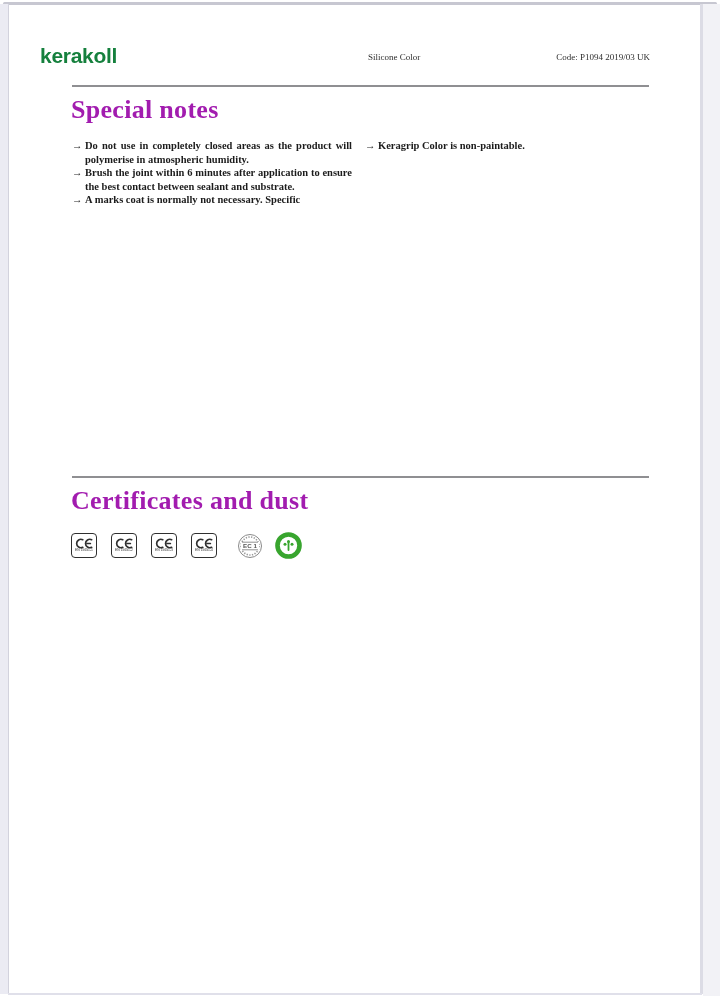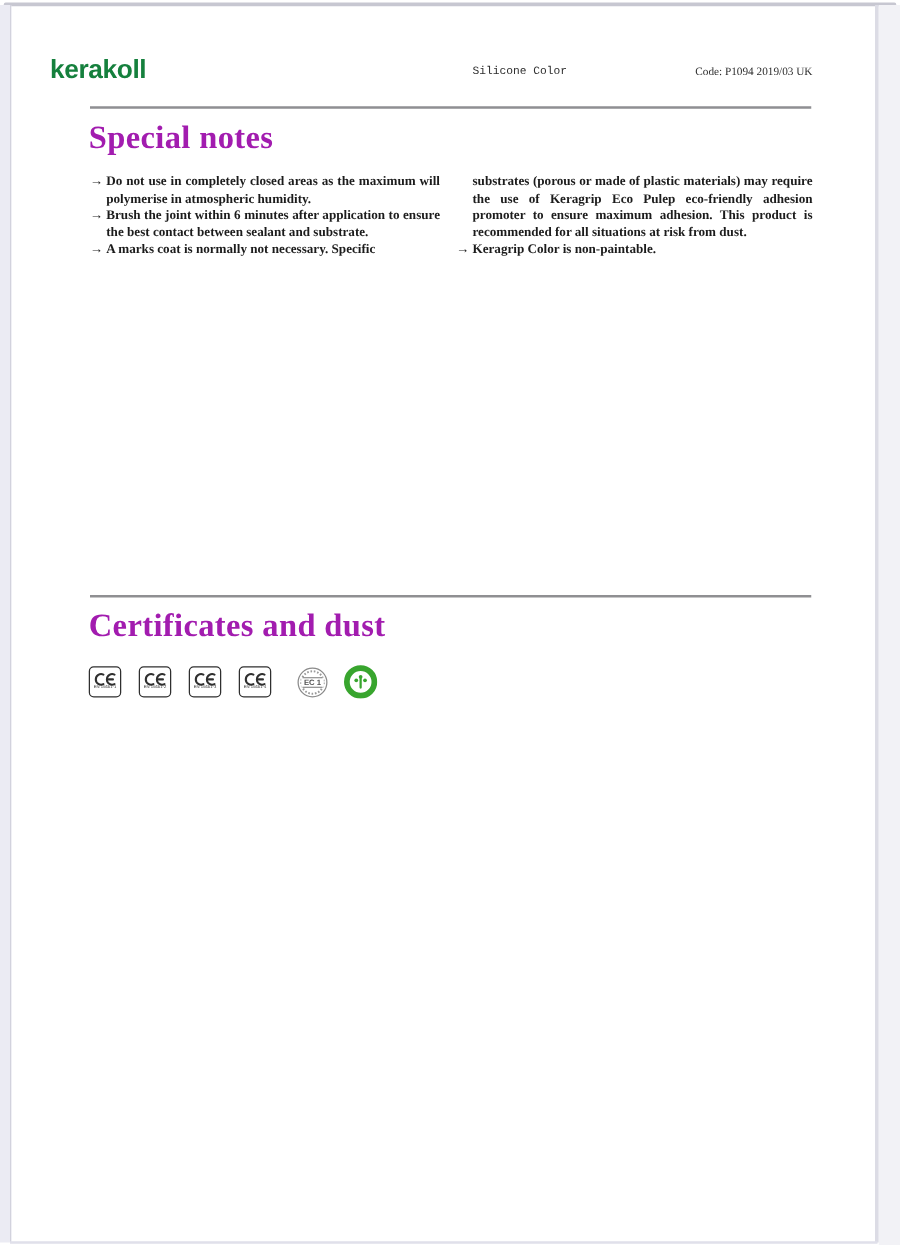--- a/index.html
+++ b/index.html
@@ -14,21 +14,21 @@
   .edge-right-line{left:700px;top:4px;width:2.5px;height:990px;background:#dcdce5;}
   .edge-right-band{left:703px;top:4px;width:17px;height:992px;background:#f2f2f6;}
   .edge-bottom{left:8px;top:993px;width:694px;height:2px;background:#e0e0ea;}
 
   
   .logo{
     position:absolute;left:40px;top:44px;
     font-family:"Liberation Sans", sans-serif;font-weight:700;font-size:21px;
     color:#15803d;letter-spacing:-0.3px;
   }
-  .hdr-product{position:absolute;left:378px;top:52px;font-size:9px;color:#2e2e2e;font-family:Liberation Mono, monospace;}
+  .hdr-product{position:absolute;left:368px;top:52px;font-size:9px;color:#2e2e2e;}
   .hdr-code{position:absolute;right:70px;top:52px;font-size:9px;color:#2e2e2e;}
 
   .rule{position:absolute;left:72px;width:577px;height:2px;background:#8f8f92;}
   .rule-1{top:85px;}
   .rule-2{top:476px;}
 
   .section-title{
     position:absolute;left:71px;
     font-size:26px;font-weight:700;color:#a21caf;letter-spacing:0.3px;
   }
@@ -71,33 +71,32 @@
 <div class="hdr-product">Silicone Color</div>
 <div class="hdr-code">Code: P1094 2019/03 UK</div>
 
 <div class="rule rule-1"></div>
 <div class="section-title title-notes">Special notes</div>
 
 <div class="columns">
   <div class="col-left">
     <div class="note-item">
       <span class="note-marker">→</span>
-      <span class="note-text">Do not use in completely closed areas as the maximum will polymerise in atmospheric humidity.</span>
+      <span class="note-text">Do not use in completely closed areas as the product will polymerise in atmospheric humidity.</span>
     </div>
     <div class="note-item">
       <span class="note-marker">→</span>
       <span class="note-text">Brush the joint within 6 minutes after application to ensure the best contact between sealant and substrate.</span>
     </div>
     <div class="note-item">
       <span class="note-marker">→</span>
       <span class="note-text">A marks coat is normally not necessary. Specific</span>
     </div>
   </div>
   <div class="col-right">
-    <div class="note-cont">substrates (porous or made of plastic materials) may require the use of Keragrip Eco Pulep eco-friendly adhesion promoter to ensure maximum adhesion. This product is recommended for all situations at risk from dust.</div>
     <div class="note-item">
       <span class="note-marker">→</span>
       <span class="note-text">Keragrip Color is non-paintable.</span>
     </div>
   </div>
 </div>
 
 <div class="rule rule-2"></div>
 <div class="section-title title-certs">Certificates and dust</div>
 

